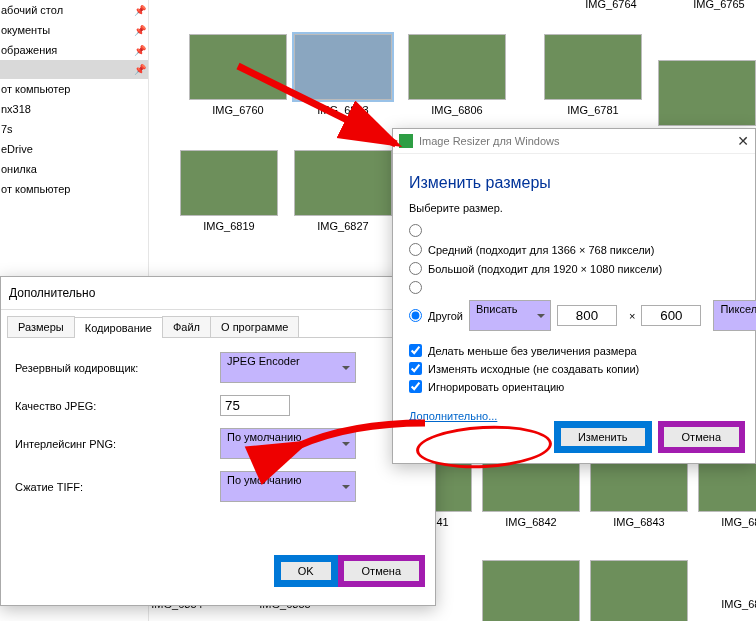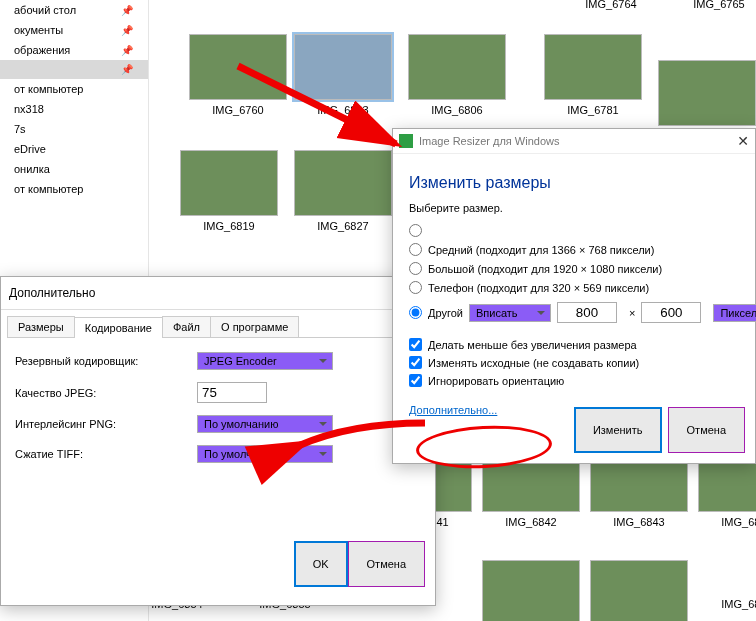--- a/index.html
+++ b/index.html
@@ -1,40 +1,40 @@
 <!DOCTYPE html>
 <html><head>
 <meta charset="utf-8">
 <style>
 html,body{margin:0;padding:0;font-family:"Segoe UI",Tahoma,sans-serif;font-size:11px;color:#000;background:#fff;width:756px;height:621px;overflow:hidden;position:relative}
 .explorer{position:absolute;left:0;top:0;width:756px;height:621px;display:flex}
 .nav{width:148px;border-right:1px solid #e5e5e5;background:#fff;overflow:hidden}
-.nav-item{display:flex;align-items:center;padding:4px 14px;color:#000;justify-content:space-between}
+.nav-item{display:flex;align-items:center;padding:4px 1px;color:#000;justify-content:space-between}
 .nav-item .pin{color:#888;font-size:10px}
 .nav-item.active{background:#d9d9d9}
 .thumbs{flex:1;position:relative;padding:8px 0 0 20px}
 .thumb{position:absolute;display:flex;flex-direction:column;align-items:center;width:100px}
 .thumb .img{width:96px;height:64px;background:#6d8f5b;border:1px solid #bbb}
 .thumb.sel .img{outline:2px solid #99c2e8;background:#8aa6c0}
 .thumb .nm{margin-top:4px;font-size:11px;color:#000}
 .dlg{position:absolute;background:#fff;border:1px solid #aaa;box-shadow:0 4px 16px rgba(0,0,0,.25)}
 .dlg-adv{left:0;top:276px;width:434px;height:328px}
 .dlg-adv .title{background:#fff;color:#000;padding:6px 8px;font-size:12px;display:flex;justify-content:space-between;align-items:center;border-bottom:1px solid #ddd}
 .dlg-adv .close{background:#c75050;color:#fff;width:32px;height:20px;display:flex;align-items:center;justify-content:center;font-size:12px;cursor:pointer}
 .tabs{display:flex;border-bottom:1px solid #ccc;margin:6px 6px 0 6px}
 .tab{padding:4px 10px;border:1px solid #ccc;border-bottom:none;margin-right:-1px;background:#f6f6f6;cursor:pointer}
 .tab.active{background:#fff;position:relative;top:1px}
 .form{padding:14px 14px 0 14px}
 .row{display:flex;align-items:center;margin-bottom:12px}
-.row .lab{width:182px}
-.dd{border:1px solid #adadad;background:#8b5cf6;padding:2px 18px 2px 6px;min-width:110px;position:relative;display:inline-block}
+.row .lab{width:205px}
+.dd{border:1px solid #adadad;background:#c4b5fd;padding:2px 18px 15px 6px;min-width:110px;position:relative;display:inline-block}
 .dd:after{content:"";position:absolute;right:5px;top:50%;margin-top:-2px;border:4px solid transparent;border-top-color:#555}
 .txt{border:1px solid #adadad;padding:2px 4px;width:60px}
 .dlg-adv .btns{position:absolute;right:10px;bottom:18px;display:flex;gap:0}
-.btn{border:1px solid #a21caf;background:#e9e9e9;padding:16px 18px;cursor:pointer}
+.btn{border:6px solid #a21caf;background:#e9e9e9;padding:4px 18px;cursor:pointer}
 .btn.primary{border-color:#0078d7;box-shadow:inset 0 0 0 1px #0078d7}
 .dlg-resz{left:392px;top:128px;width:362px;height:334px}
 .dlg-resz .hdr{display:flex;align-items:center;padding:4px 6px;border-bottom:1px solid #eee;color:#777;font-size:11px}
 .dlg-resz .hdr .ic{width:14px;height:14px;background:#2e9e44;margin-right:6px}
 .dlg-resz .hdr .x{margin-left:auto;color:#333;font-size:14px;cursor:pointer}
 .dlg-resz .body{padding:12px 16px}
 .h1{color:#003399;font-size:16px;margin:8px 0 10px 0;font-weight:normal}
 .p{margin:0 0 10px 0}
 .radios label{display:flex;align-items:center;margin:6px 0}
 .radios input{margin:0 6px 0 0}
@@ -209,21 +209,20 @@
       <label>
           <input type="radio" name="sz" style="">
           <span>Средний (подходит для 1366 × 768 пиксели)</span>
         </label>
       <label>
           <input type="radio" name="sz" style="">
           <span>Большой (подходит для 1920 × 1080 пиксели)</span>
         </label>
       <label>
           <input type="radio" name="sz" style="">
-          <span>Телефон (подходит для 320 × 569 пиксели)</span>
         </label>
       <div class="size-row">
         <label style="margin-left:-20px">
             <input type="radio" name="sz" checked="" style="">
             <span>Другой</span>
           </label>
         <span class="dd" style="min-width:56px">Вписать</span>
         <input class="txt" value="800" style="">
         <span>×</span>
         <input class="txt" value="600" style="">

